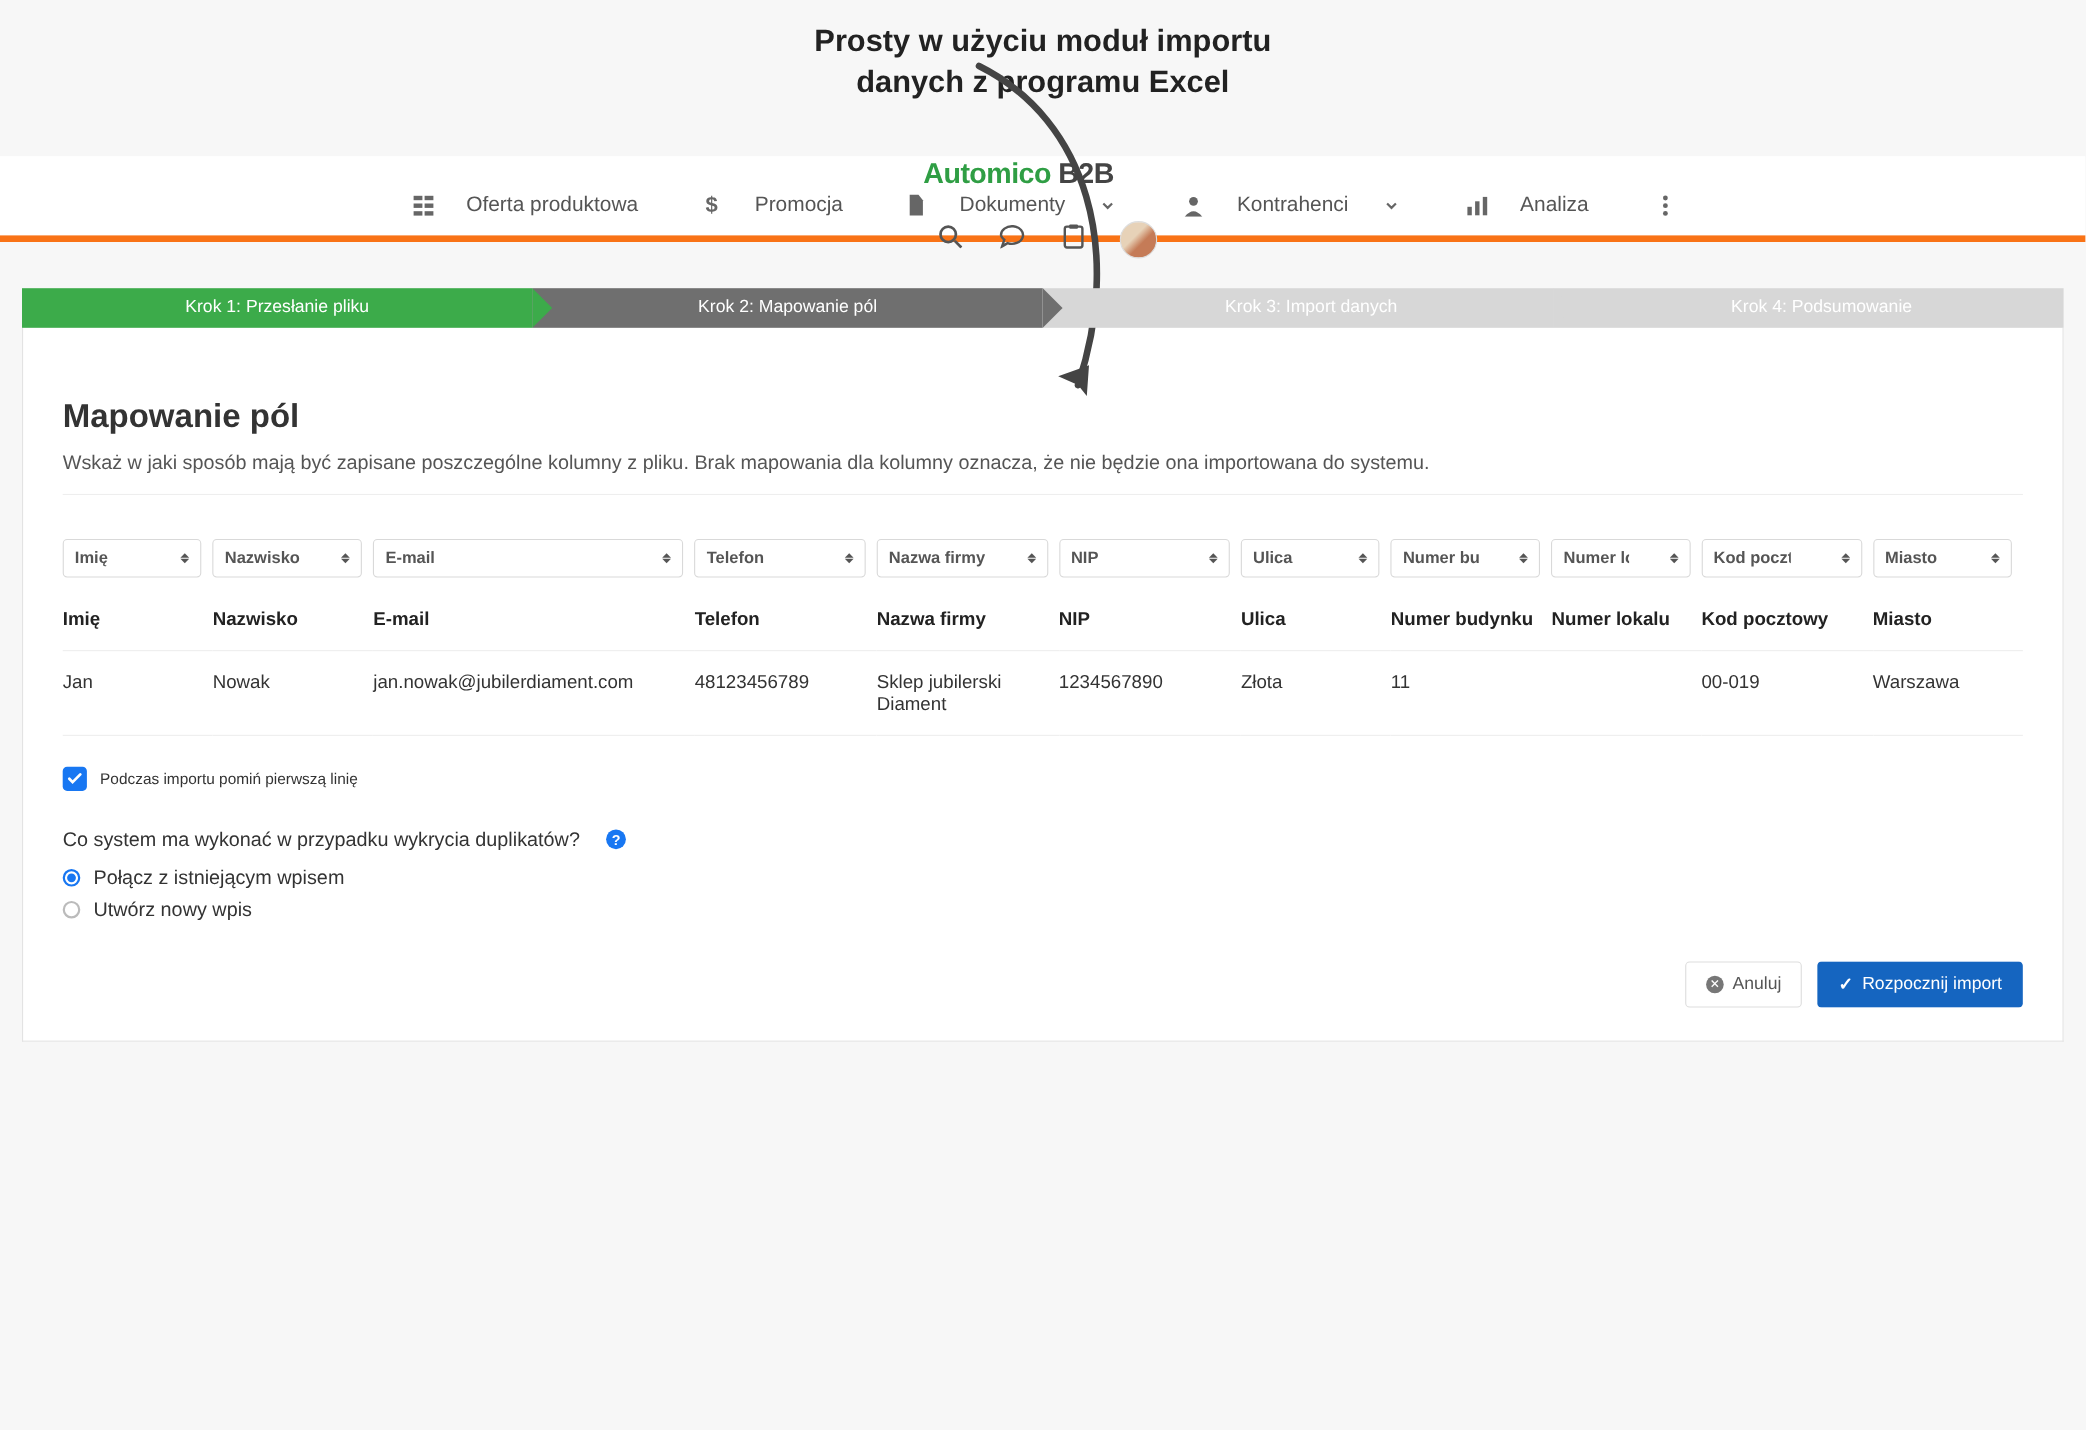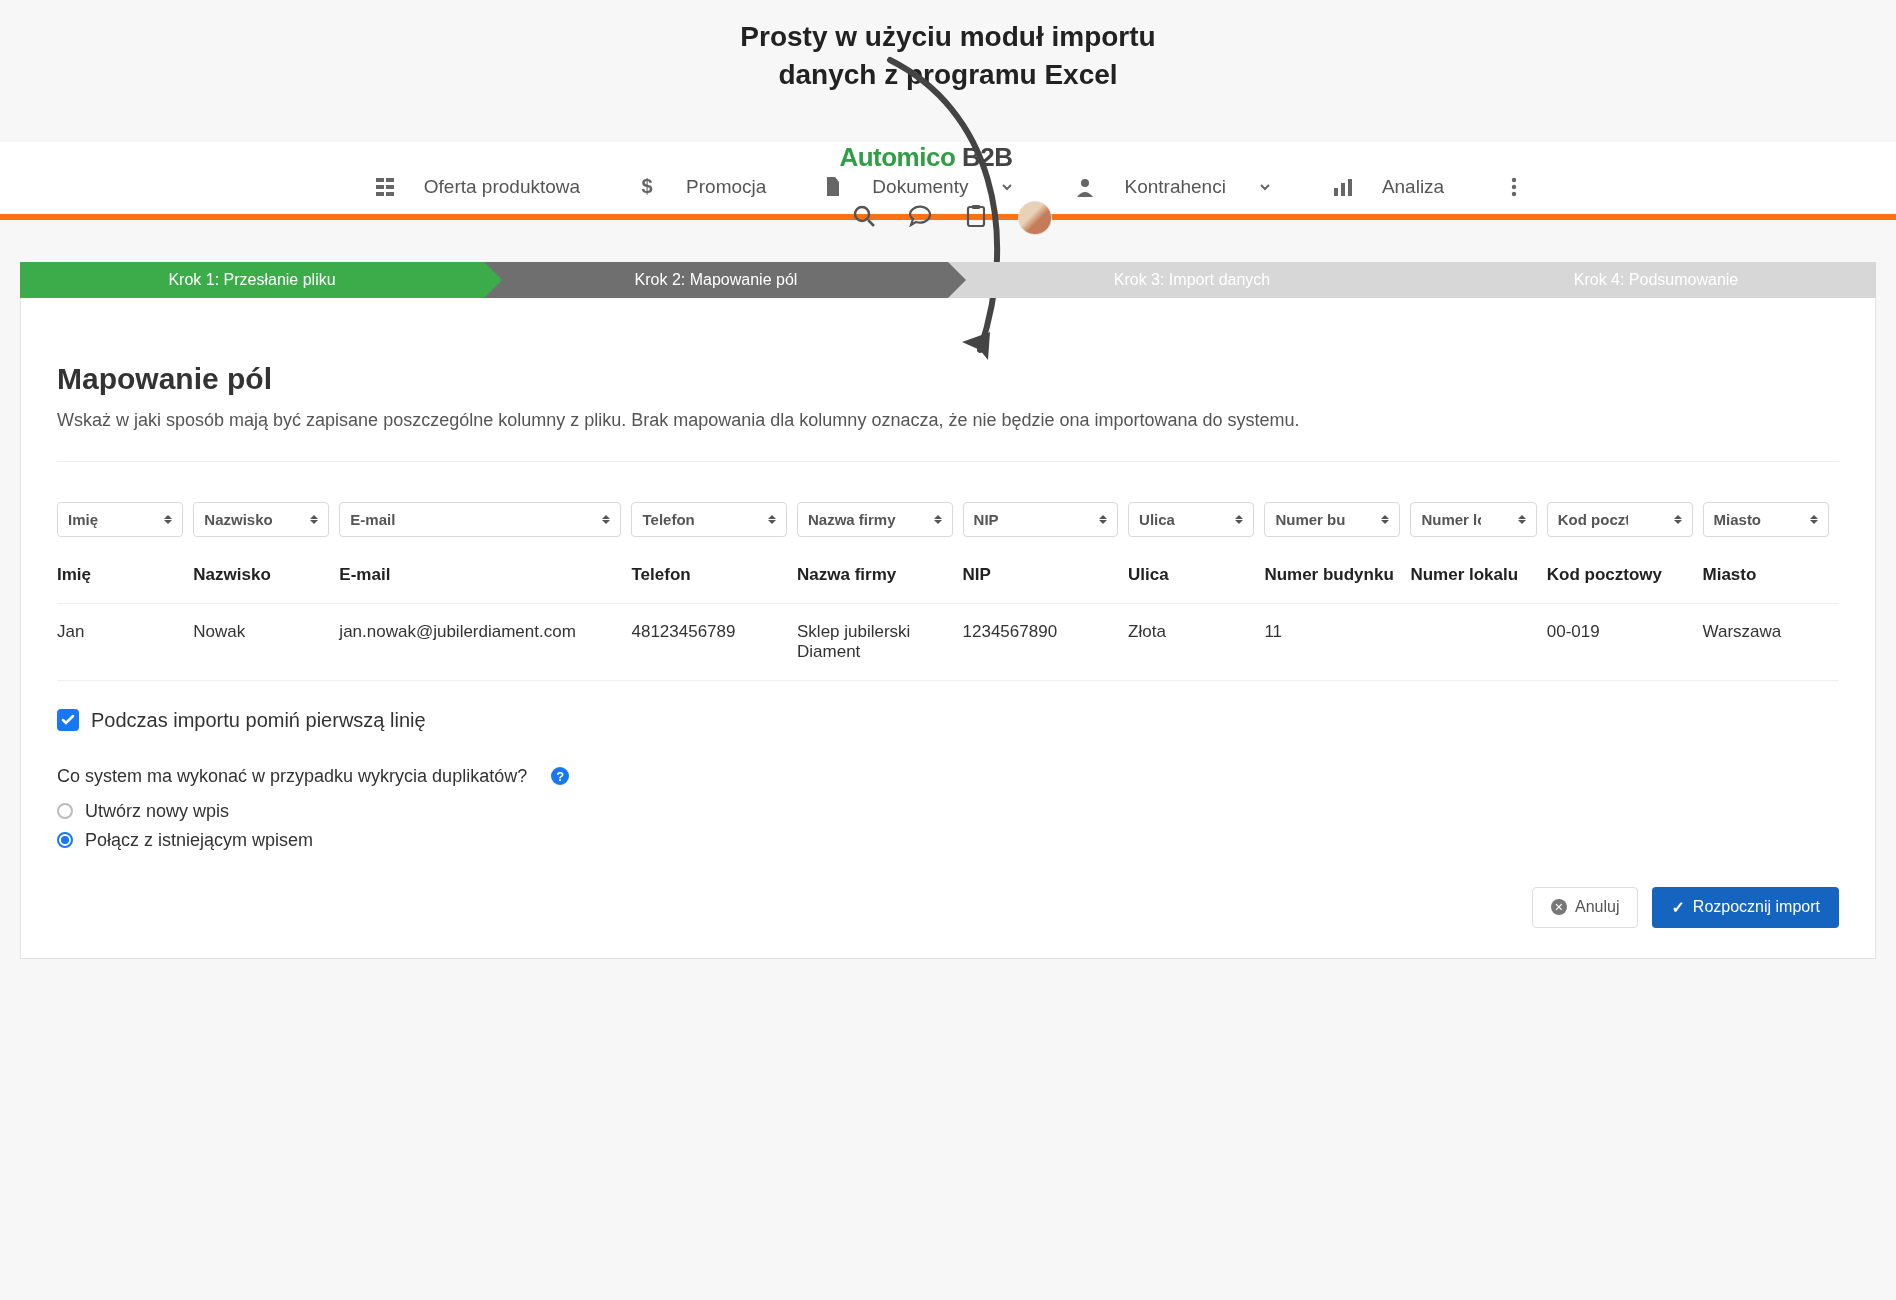--- a/index.html
+++ b/index.html
@@ -105,21 +105,21 @@
   }
   .panel h2 {
     font-size: 30px;
     font-weight:600;
     color:#333;
     margin-bottom: 14px;
   }
   .panel .desc {
     font-size: 18px;
     color:#555;
-    margin-bottom: 30px;
+    margin-bottom: 18px;
   }
   hr.sep { border:none; border-top:1px solid #eee; margin:0 0 26px 0; }
 
   
   .map-table { width:100%; border-collapse: collapse; }
   .map-table th, .map-table td {
     text-align:left;
     font-size:17px;
     padding: 14px 10px 14px 0;
     vertical-align: top;
@@ -160,21 +160,21 @@
     border-bottom:1px solid #eee;
     padding-top:18px;
     padding-bottom:18px;
   }
   .col-imie{width:7%}.col-nazw{width:7.5%}.col-email{width:15%}
   .col-tel{width:8.5%}.col-firma{width:8.5%}.col-nip{width:8.5%}
   .col-ulica{width:7%}.col-bud{width:7.5%}.col-lok{width:7%}
   .col-kod{width:8%}.col-miasto{width:7%}
 
   
-  .opt-row { display:flex; align-items:center; gap:12px; margin: 28px 0 34px 0; font-size:20px; color:#333;text-align:center;}
+  .opt-row { display:flex; align-items:center; gap:12px; margin: 28px 0 34px 0; font-size:14px; color:#333;text-align:center;}
   .chk {
     width:22px;height:22px;border-radius:4px;background:#1877f2;
     display:inline-flex;align-items:center;justify-content:center;color:#fff;
     cursor:pointer;
   }
   .question {
     font-size:18px; color:#333; display:flex; align-items:center; gap:24px; margin-bottom:14px;
   }
   .help {
     width:18px;height:18px;border-radius:50%;background:#1877f2;color:#fff;
@@ -458,26 +458,26 @@
     </span>
     <span>Podczas importu pomiń pierwszą linię</span>
   </div>
 
   <div class="question">
     <span>Co system ma wykonać w przypadku wykrycia duplikatów?</span>
     <span class="help">?</span>
   </div>
 
   <div class="radio-row">
+    <span class="radio checked"></span>
+    <span>Połącz z istniejącym wpisem</span>
+  </div>
+  <div class="radio-row">
     <span class="radio unchecked"></span>
     <span>Utwórz nowy wpis</span>
-  </div>
-  <div class="radio-row">
-    <span class="radio checked"></span>
-    <span>Połącz z istniejącym wpisem</span>
   </div>
 
   <div class="btn-row">
     <div class="btn btn-cancel">
       <span class="x">✕</span>
       <span>Anuluj</span>
     </div>
     <div class="btn btn-primary">
       <span class="chkmark">✓</span>
       <span>Rozpocznij import</span>

